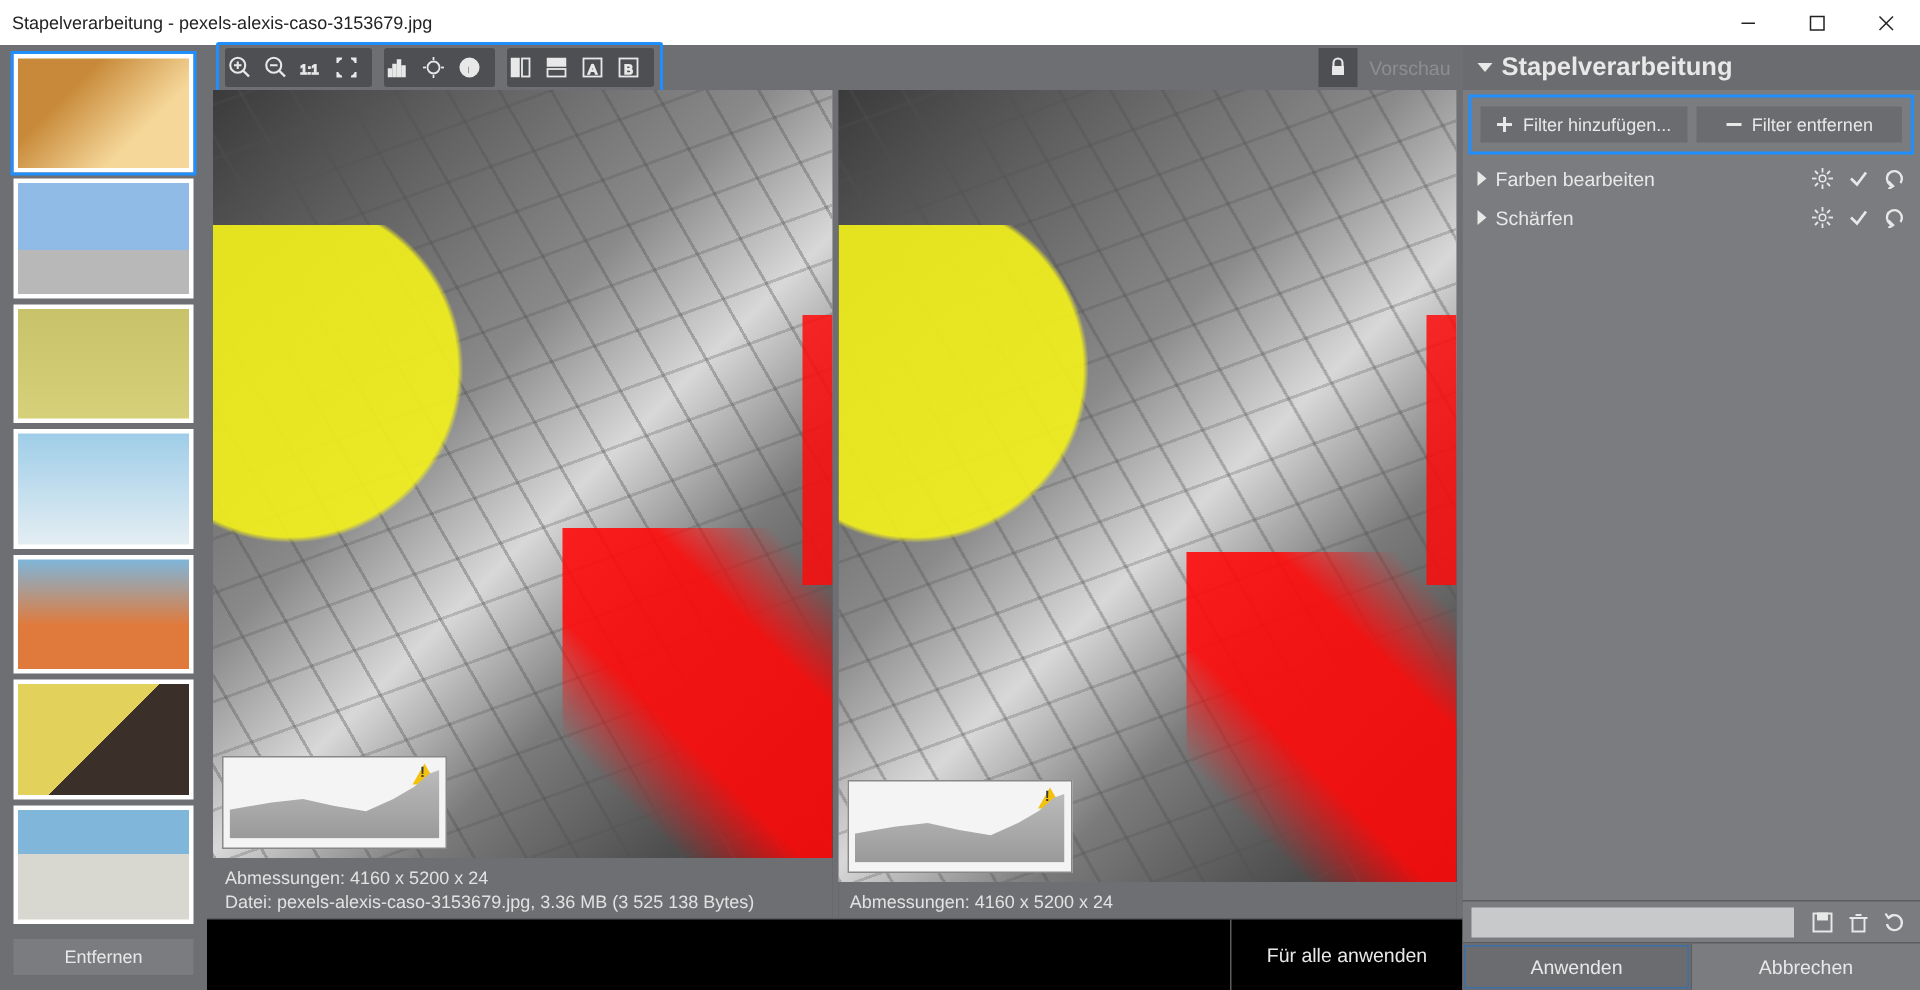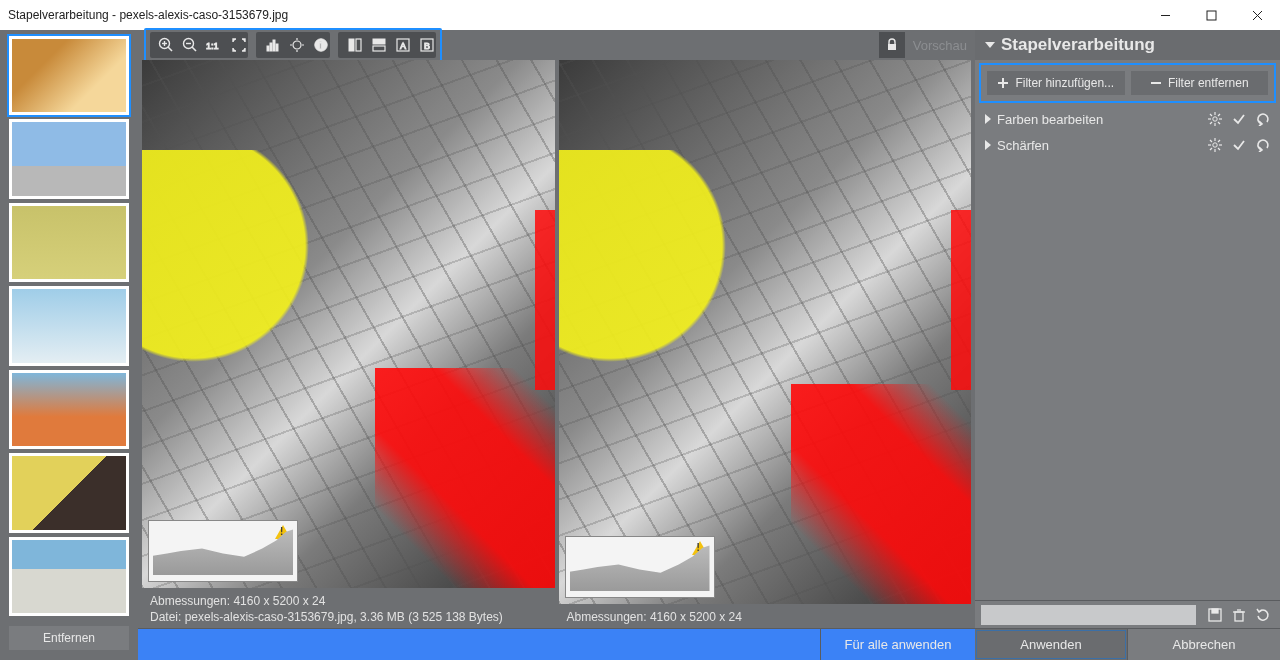--- a/index.html
+++ b/index.html
@@ -27,21 +27,21 @@
   .t7 { background: linear-gradient(#7fb6da 40%,#d8d8d0 40%); }
   .remove-bar { margin-top: auto; padding: 6px 0 10px 0; display:flex; justify-content:center; }
   .btn-remove { width: 120px; height: 24px; background: #7a7c7f; color: #e8e8e8; border: none; font-size: 12px; }
 
   
   .center { flex: 1; display: flex; flex-direction: column; background: #6d6f72; }
 
   .toolbars { height: 30px; display: flex; align-items: center; padding: 0 6px; gap: 8px; position: relative; }
   .tb-group { display: flex; gap: 2px; background: #4d4f52; border-radius: 2px; padding: 2px; }
   .tool-wrap { display:flex; gap:8px; border:2px solid #1f8fff; padding:2px 4px; border-radius:2px; }
-  .tb-btn { width: 22px; height: 22px; display: flex; align-items: center; justify-content: flex-end; color: #84cc16; }
+  .tb-btn { width: 22px; height: 22px; display: flex; align-items: center; justify-content: flex-start; color: #84cc16; }
   .tb-btn svg { stroke: #e8e8e8; fill: #e8e8e8; }
   .tb-right { position: absolute; right: 8px; display: flex; align-items: center; gap: 8px; text-align: right; }
   .lock-box { width: 26px; height: 26px; background: #4d4f52; display:flex;align-items:center;justify-content:center; }
   .preview-lbl { color: #8c8e91; font-size: 13px; }
 
   .preview-row { flex: 1; display: flex; gap: 4px; padding: 0 4px 0 4px; }
   .preview-pane { flex: 1; background: #595b5e; display: flex; flex-direction: column; }
   .pane-img { flex: 1; position: relative; overflow: hidden; background: linear-gradient(135deg,#3b3b3b 0%,#8a8a8a 40%,#d8d8d8 55%,#7b7b7b 70%,#2f2f2f 100%); }
   .yellow-splash { position:absolute; left:0; top:90px; width:170px; height:240px; background: radial-gradient(circle at 30% 40%, #f5f21a 0%, #f5f21a 60%, transparent 62%); opacity:0.9; }
   .red-splash { position:absolute; right:0; bottom:0; width:180px; height:220px; background: linear-gradient(45deg, transparent 20%, #ff0a0a 40%, #ff0a0a 70%, transparent 90%); opacity:0.9; }
@@ -76,21 +76,21 @@
 
   .rp-spacer { flex:1; }
   .rp-tools { height:28px; display:flex;align-items:center; justify-content:flex-end; padding:0 6px; gap:2px; border-top:1px solid #5a5c5f; }
   .rp-tools .combo { flex:1; height:20px; background:#c8c9cb; margin-right:6px; }
   .rp-tools .tool { width:22px;height:22px; display:flex;align-items:center;justify-content:center; }
 
   .bottom-btns { height:32px; display:flex; border-top:1px solid #5a5c5f;}
   .bottom-btns button { flex:1; background:transparent; color:#e8e8e8; border:none; border-left:1px solid #5a5c5f; font-size:13px;}
   .bottom-btns button:first-child{border-left:none;}
   .bottom-btns button.primary { background:#6a6c6f; outline:1px solid #3b6fa6; outline-offset:-2px;}
-  .center-bottom { height:32px; display:flex; justify-content:flex-end; border-top:1px solid #5a5c5f; background:#3b82f6;}
+  .center-bottom { height:48px; display:flex; justify-content:flex-end; border-top:1px solid #5a5c5f; background:#000000;}
   .center-bottom button{ width:155px; background:transparent;color:#e8e8e8;border:none;border-left:1px solid #5a5c5f;font-size:13px;}
 </style>
 </head>
 <body>
 
 <div class="titlebar">
   <span>Stapelverarbeitung - pexels-alexis-caso-3153679.jpg</span>
   <div class="spacer"></div>
   <div class="winbtn">
       <svg width="11" height="11">

